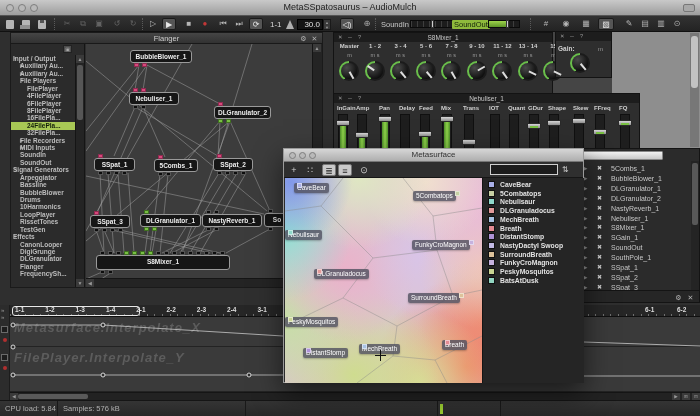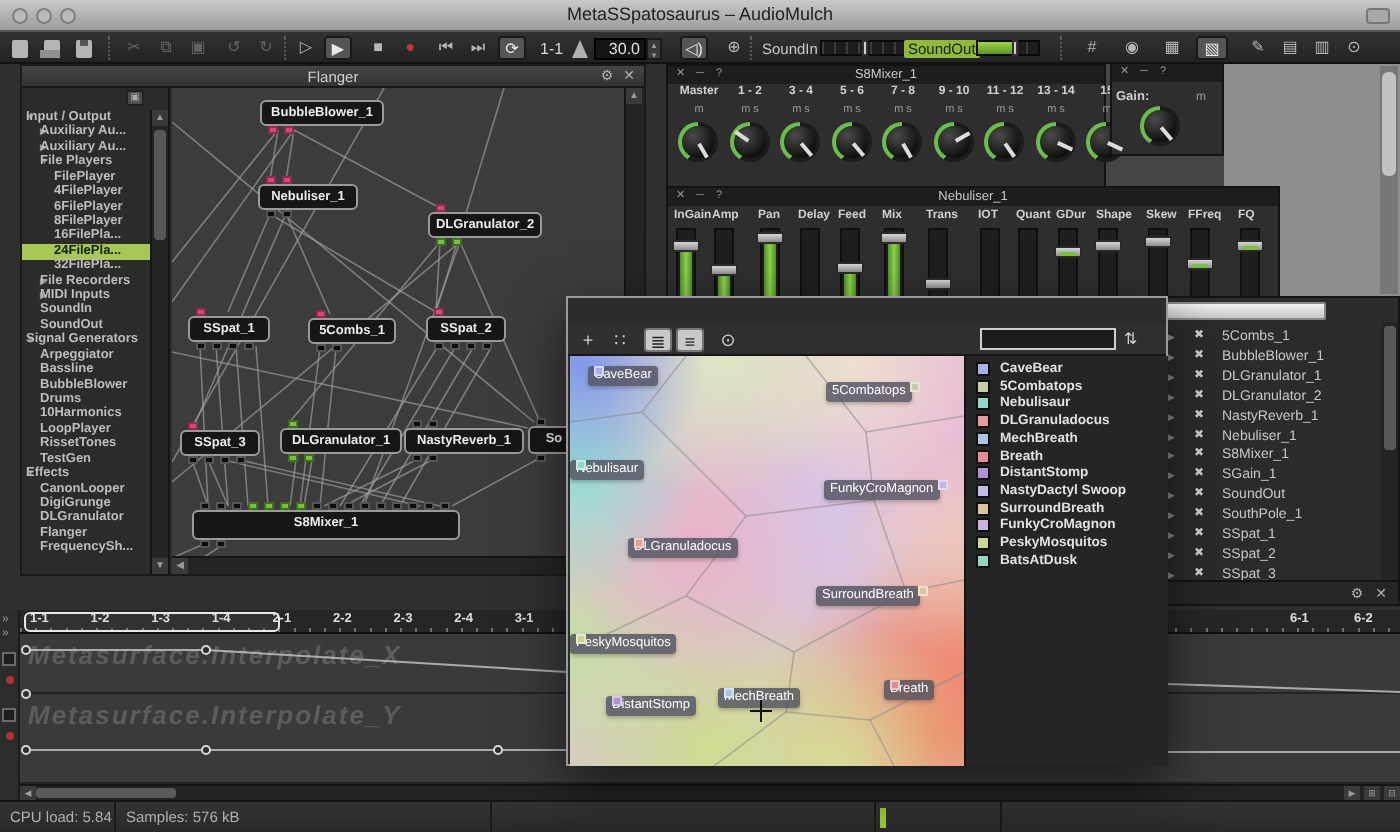--- a/index.html
+++ b/index.html
@@ -663,21 +663,21 @@
         <div class="rl-num" style="left: 217.1px;">2-4</div>
         <div class="rl-num" style="left: 247.4px;">3-1</div>
         <div class="rl-num" style="left: 635px;">6-1</div>
         <div class="rl-num" style="left: 667px;">6-2</div>
       </div>
     <div id="ruler-sel"></div>
     <div class="atrack" style="top:12px;height:30px">
       <div class="wmark">Metasurface.Interpolate_X</div>
     </div>
     <div class="atrack" style="top:42px;height:45px">
-      <div class="wmark">Metasurface.Interpolate_Y</div>
+      <div class="wmark">FilePlayer.Interpolate_Y</div>
     </div>
     <div id="auto-hscroll">
       <div class="sbtn" style="left:0">◀</div>
       <div class="thumb"></div>
       <div class="sbtn" style="right:20px">▶</div>
       <div class="sbtn" style="right:10px">⊞</div>
       <div class="sbtn" style="right:0">⊟</div>
     </div>
   <svg width="700" height="87" id="auto-svg" style="position: absolute; left: 0px; top: 0px;">
         <line x1="13" y1="20" x2="103" y2="20" stroke="#c8c8c8" stroke-opacity="0.8" stroke-width="1"></line>
@@ -774,20 +774,26 @@
 
   <div id="statusbar">
     <div class="st-cell" style="left:0;width:58px">CPU load: 5.84</div>
     <div class="st-cell" style="left:58px;width:188px">Samples: 576 kB</div>
     <div class="st-cell" style="left:246px;width:192px"></div>
     <div class="st-cell" style="left:438px;width:63px"></div>
     <div id="st-meter"></div>
   </div>
 
   <div id="meta-window">
+    <div id="mw-titlebar">
+      <div class="tl" style="left:5px"></div>
+      <div class="tl" style="left:15px"></div>
+      <div class="tl" style="left:25px"></div>
+      <div id="mw-title">Metasurface</div>
+    </div>
     <div id="mw-toolbar">
       <div class="mw-btn" style="left:4px;width:12px">+</div>
       <div class="mw-btn" style="left:20px;width:12px">∷</div>
       <div class="mw-btn lit" style="left:38px;width:14px">≣</div>
       <div class="mw-btn lit" style="left:54px;width:14px">≡</div>
       <div class="mw-btn" style="left:74px;width:12px">⊙</div>
       <input id="mw-search" style="">
       <div id="mw-sort">⇅</div>
     </div>
     <div id="map">

